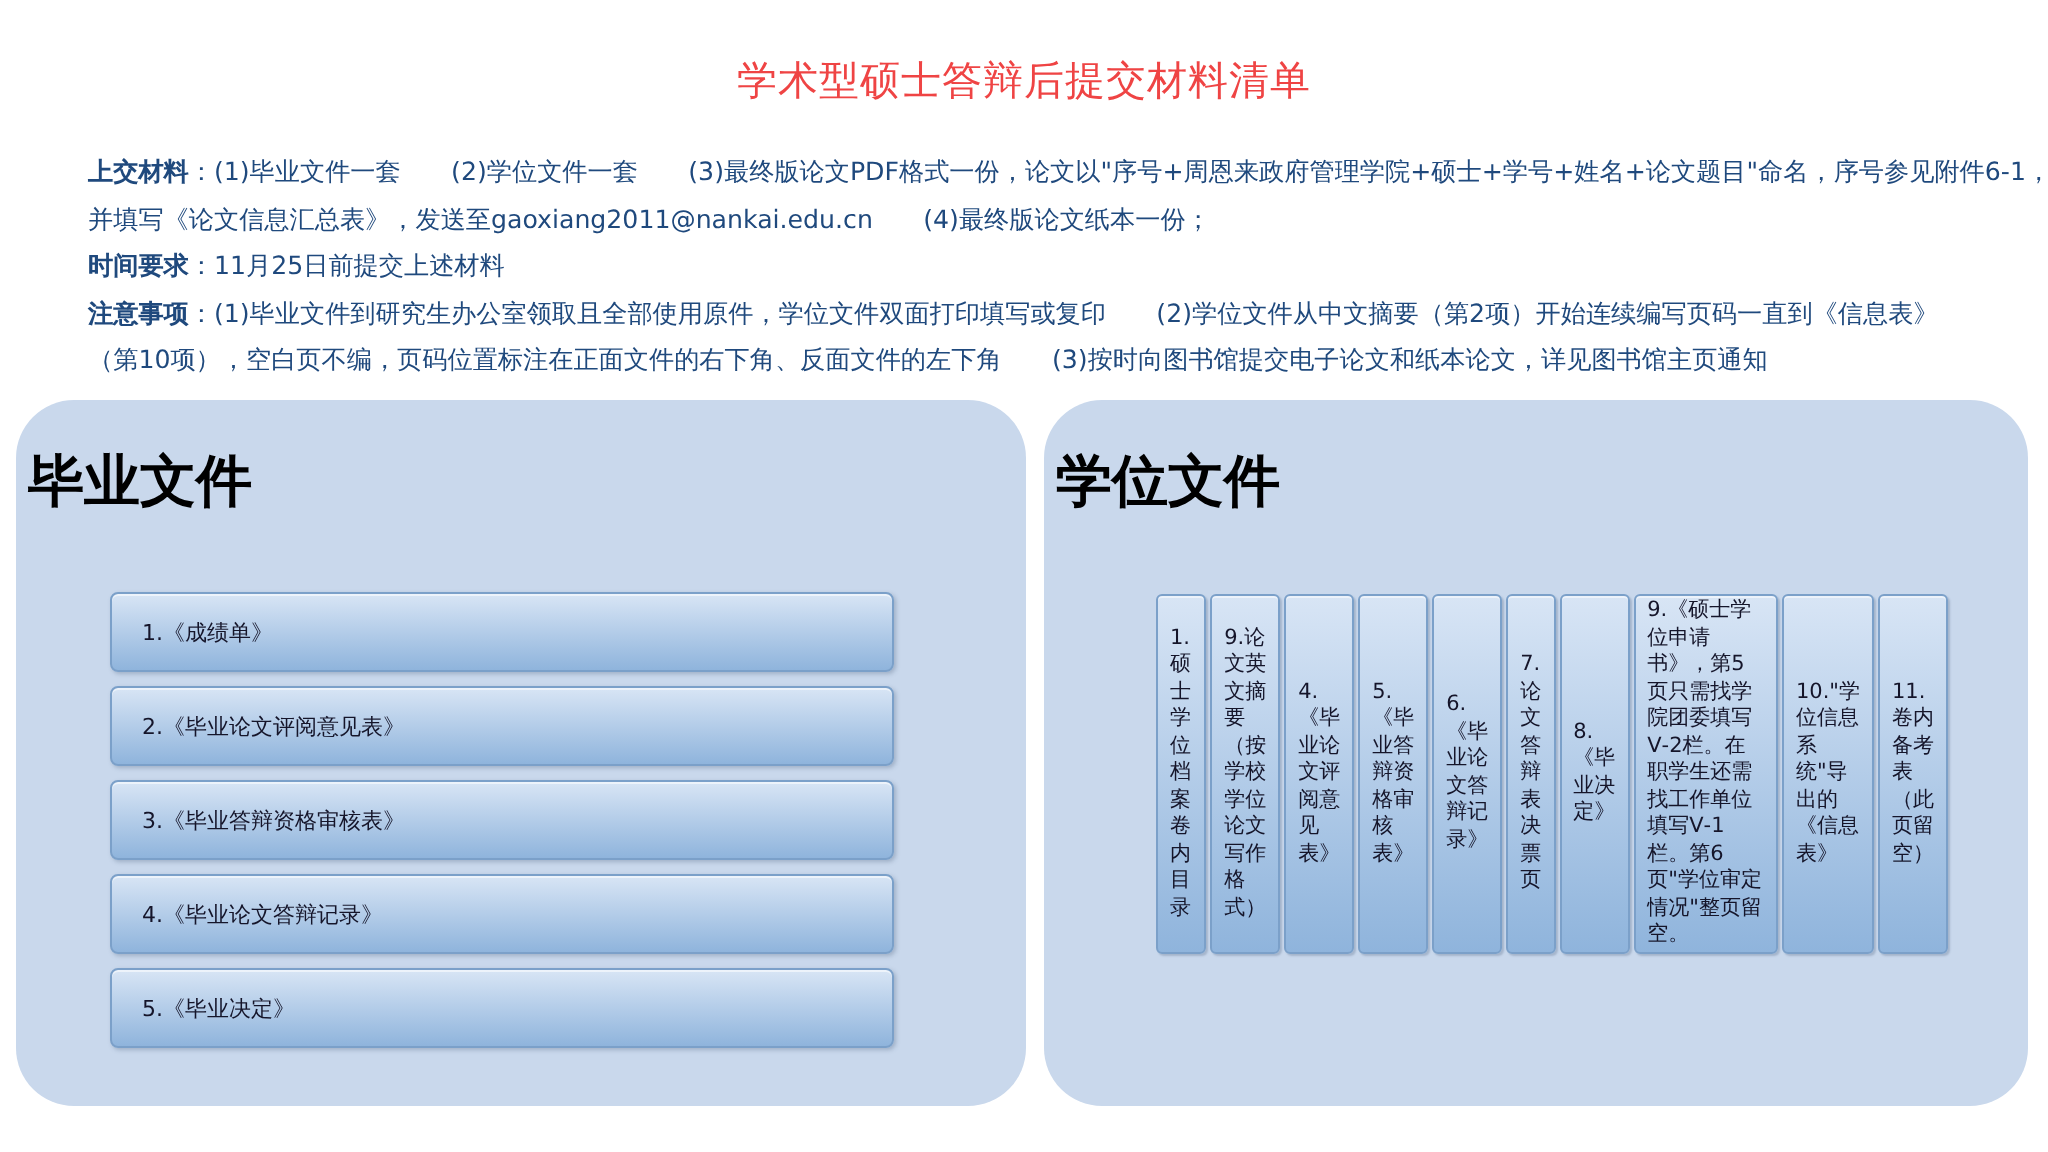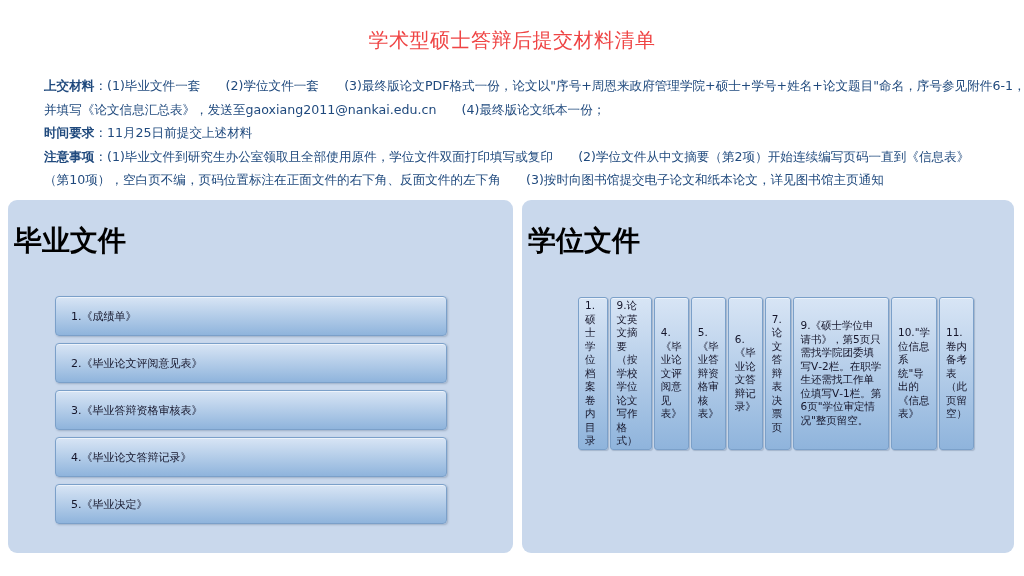--- a/index.html
+++ b/index.html
@@ -14,21 +14,21 @@
     text-align:center; font-size:20px; color:#ef4444; letter-spacing:0.5px;
   }
   .info-block {
     position:absolute; left:44px; top:74px; width:975px;
     color:#1F497D; font-size:12.6px; line-height:23.5px;
   }
   .info-line { white-space:nowrap; }
   .info-label { font-weight:bold; }
   .panel {
     position:absolute; top:200px; height:353px;
-    background:#c9d8ec; border-radius:9px;
+    background:#c9d8ec; border-radius:29px;
   }
   .panel-left  { left:8px;   width:505px; }
   .panel-right { left:522px; width:492px;padding-left:40px; }
   .panel-title {
     position:absolute; top:22px; left:6px;
     font-size:28px; font-weight:bold; color:#000;
   }
   .items-left {
     position:absolute; left:47px; top:96px; width:392px;
     display:flex; flex-direction:column; gap:7px;
@@ -88,17 +88,18 @@
 
 <div class="panel panel-right">
   <div class="panel-title">学位文件</div>
   <div class="items-right">
     <div class="item-right">1.硕士学位档案卷内目录</div>
     <div class="item-right">9.论文英文摘要（按学校学位论文写作格式）</div>
     <div class="item-right">4.《毕业论文评阅意见表》</div>
     <div class="item-right">5.《毕业答辩资格审核表》</div>
     <div class="item-right">6.《毕业论文答辩记录》</div>
     <div class="item-right">7.论文答辩表决票页</div>
+    <div class="item-right">8.《毕业决定》</div>
     <div class="item-right">9.《硕士学位申请书》，第5页只需找学院团委填写Ⅴ-2栏。在职学生还需找工作单位填写Ⅴ-1栏。第6页"学位审定情况"整页留空。</div>
     <div class="item-right">10."学位信息系统"导出的《信息表》</div>
     <div class="item-right">11.卷内备考表（此页留空）</div>
   </div>
 </div>
 
 </body></html>

